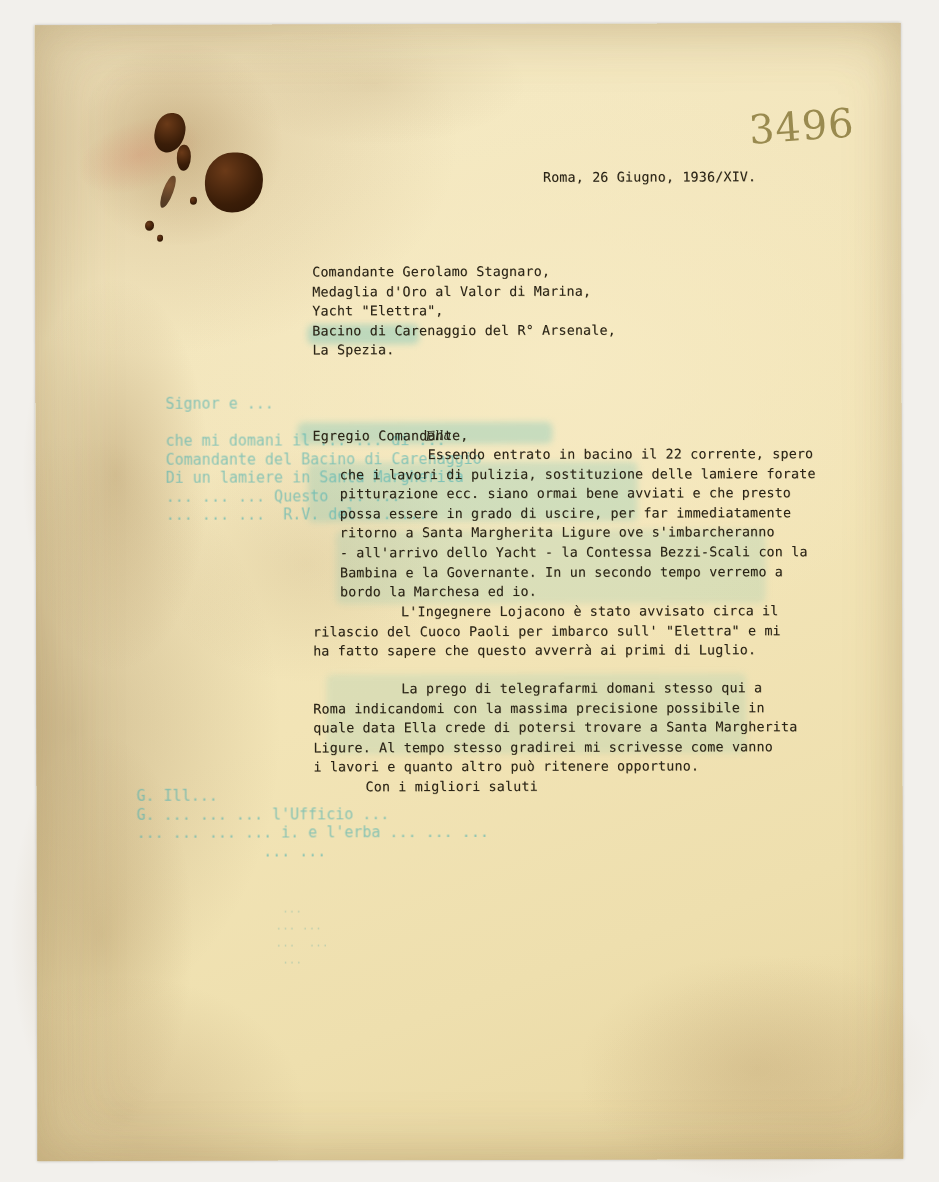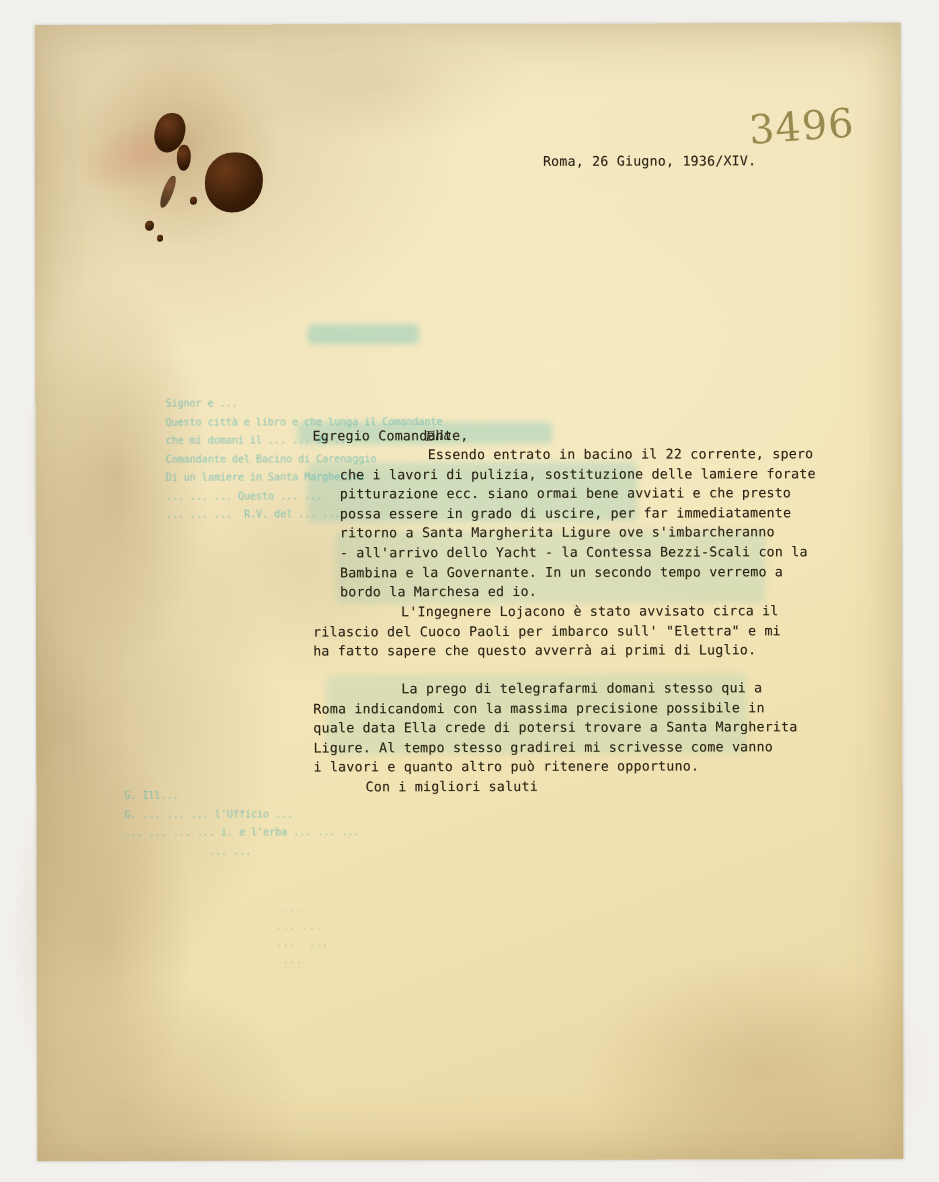--- a/index.html
+++ b/index.html
@@ -69,21 +69,21 @@
     position: absolute;
     font-family: "DejaVu Sans Mono", monospace;
     font-size: 13.3px;
     line-height: 19.6px;
     color: #2a2417;
     letter-spacing: 0.2px;
     white-space: pre;
     text-shadow: 0.4px 0.3px 0 rgba(60,45,20,0.30);
   }
 
-  #date-line { left: 468px; top: 128px; padding-left: 40px; }
+  #date-line { left: 468px; top: 144px; padding-left: 40px; }
 
   #addressee { left: 277px; top: 238px; }
 
   #salutation { left: 277px; top: 402px; }
 
   #body-1 { left: 264px; top: 421px; margin-left: 40px; }
   #body-2 { left: 277px; top: 578px; }
   #body-3 { left: 277px; top: 655px; }
   #closing { left: 329px; top: 753px; }
 
@@ -111,29 +111,29 @@
     color: #8a7a3c;
     letter-spacing: 1px;
     transform: rotate(-4deg);
     opacity: 0.85;
   }
 
   
   .ghost {
     position: absolute;
     font-family: "DejaVu Sans Mono", monospace;
-    font-size: 10px;
+    font-size: 15px;
     line-height: 18.5px;
     white-space: pre;
     color: rgba(72,176,178,0.62);
     filter: blur(0.5px);
     pointer-events: none;
   }
   #ghost-block-a { left: 130px; top: 370px; }
-  #ghost-block-b { left: 88px; top: 762px; }
+  #ghost-block-b { left: 100px; top: 762px; }
   #ghost-block-c { left: 232px; top: 876px; font-size: 11px; line-height: 17px; color: rgba(90,170,165,0.40); }
 
   
   .wash {
     position: absolute;
     pointer-events: none;
     background: rgba(64,180,180,0.30);
     filter: blur(3px);
     border-radius: 6px;
   }
@@ -155,34 +155,35 @@
     <div class="stain" style="left:40px; top:95px; width:130px; height:70px; background:radial-gradient(ellipse, rgba(214,140,110,0.35), rgba(214,140,110,0) 70%); transform:rotate(-18deg);"></div>
 
     <div class="blot" style="left:170px; top:128px; width:58px; height:60px;"></div>
     <div class="blot" style="left:120px; top:88px; width:30px; height:40px; transform:rotate(12deg);"></div>
     <div class="blot" style="left:142px; top:120px; width:14px; height:26px;"></div>
     <div class="blot" style="left:110px; top:196px; width:9px; height:10px;"></div>
     <div class="blot" style="left:122px; top:210px; width:6px; height:7px;"></div>
     <div class="blot" style="left:155px; top:172px; width:7px; height:8px;"></div>
     <div class="blot" style="left:128px; top:150px; width:10px; height:34px; transform:rotate(20deg); opacity:0.8;"></div>
 
-    <div class="ghost" id="ghost-block-a"><span>Signor e ...</span><br><span>Questo città e libro e che lunga il Comandante</span><br><span>che mi domani il ... ... di ...</span><br><span>Comandante del Bacino di Carenaggio</span><br><span>Di un lamiere in Santa Margherita</span><br><span>... ... ... Questo ... ...</span><br><span>... ... ...  R.V. del ... ...</span></div>
+    <div class="ghost" id="ghost-block-a"><span>Signor e ...</span><br><br><span>che mi domani il ... ... di ...</span><br><span>Comandante del Bacino di Carenaggio</span><br><span>Di un lamiere in Santa Margherita</span><br><span>... ... ... Questo ... ...</span><br><span>... ... ...  R.V. del ... ...</span></div>
     <div class="ghost" id="ghost-block-b"><span>G. Ill...</span><br><span>G. ... ... ... l'Ufficio ...</span><br><span>... ... ... ... i. e l'erba ... ... ...</span><br><span>              ... ...</span></div>
     <div class="ghost" id="ghost-block-c"><span>  ...</span><br><span> ... ...</span><br><span> ...  ...</span><br><span>  ...</span></div>
 
     <div class="wash" style="left:272px; top:300px; width:112px; height:20px;"></div>
     <div class="wash" style="left:262px; top:398px; width:255px; height:22px; background:rgba(64,180,180,0.26);"></div>
     <div class="wash" style="left:272px; top:438px; width:330px; height:60px; background:rgba(64,180,180,0.20);"></div>
     <div class="wash" style="left:300px; top:506px; width:430px; height:74px; background:rgba(64,180,180,0.14);"></div>
     <div class="wash" style="left:290px; top:650px; width:420px; height:80px; background:rgba(64,180,180,0.13);"></div>
 
     <div id="archive-number">3496</div>
 
     <div class="typed" id="date-line">Roma, 26 Giugno, 1936/XIV.</div>
 
+    <div class="typed" id="addressee"><span>Comandante Gerolamo Stagnaro,</span><br><span>Medaglia d'Oro al Valor di Marina,</span><br><span>Yacht "Elettra",</span><br><span>Bacino di Carenaggio del R° Arsenale,</span><br><span>La Spezia.</span></div>
 
     <div class="typed" id="salutation">Egregio Comandante,</div>
 
     <div id="ella-ins">Ella</div>
 
     <div class="typed" id="body-1"><span><span class="indent"></span>Essendo entrato in bacino il 22 corrente, spero</span><br><span>che i lavori di pulizia, sostituzione delle lamiere forate</span><br><span>pitturazione ecc. siano ormai bene avviati e che presto</span><br><span>possa essere in grado di uscire, per far immediatamente</span><br><span>ritorno a Santa Margherita Ligure ove s'imbarcheranno</span><br><span>- all'arrivo dello Yacht - la Contessa Bezzi-Scali con la</span><br><span>Bambina e la Governante. In un secondo tempo verremo a</span><br><span>bordo la Marchesa ed io.</span></div>
     <div class="typed" id="body-2"><span><span class="indent"></span>L'Ingegnere Lojacono è stato avvisato circa il</span><br><span>rilascio del Cuoco Paoli per imbarco sull' "Elettra" e mi</span><br><span>ha fatto sapere che questo avverrà ai primi di Luglio.</span></div>
     <div class="typed" id="body-3"><span><span class="indent"></span>La prego di telegrafarmi domani stesso qui a</span><br><span>Roma indicandomi con la massima precisione possibile in</span><br><span>quale data Ella crede di potersi trovare a Santa Margherita</span><br><span>Ligure. Al tempo stesso gradirei mi scrivesse come vanno</span><br><span>i lavori e quanto altro può ritenere opportuno.</span></div>
 
     <div class="typed" id="closing">Con i migliori saluti</div>

